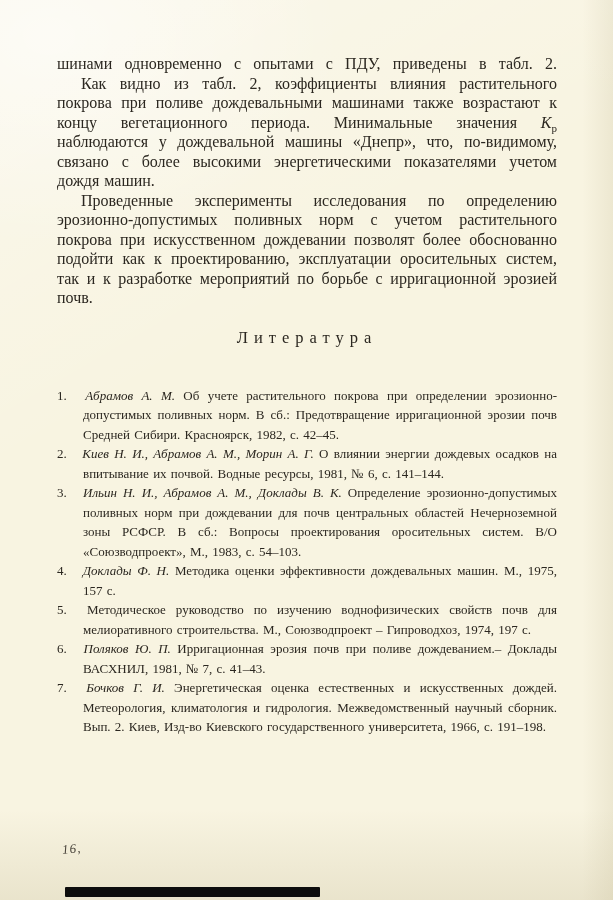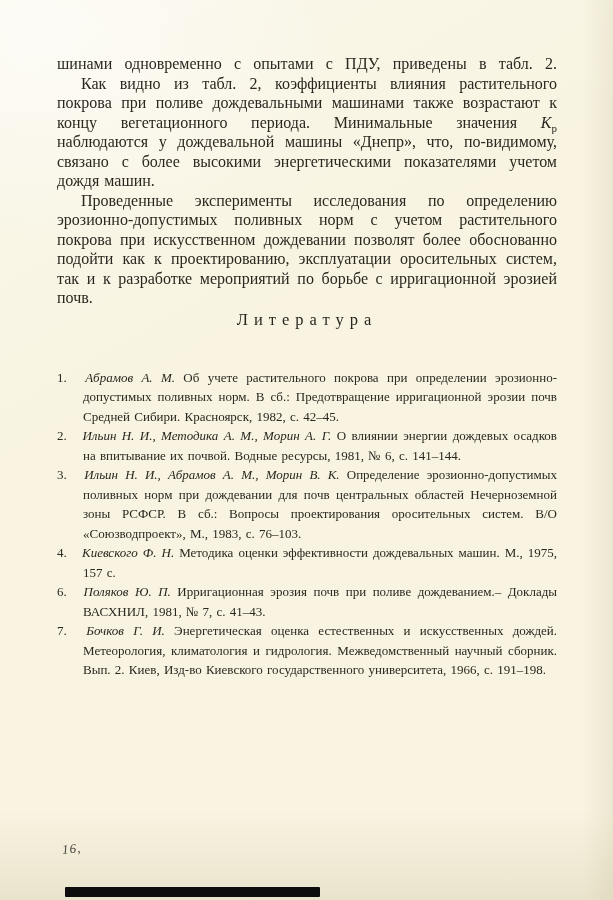--- a/index.html
+++ b/index.html
@@ -24,21 +24,21 @@
     margin:0;
     font-size:16px; line-height:19.5px;
     text-align:justify;
     word-spacing:1px;
   }
   p.body.indent { text-indent:24px; }
   p.body.line-full { text-align-last:justify; }
   .kvar { font-style:italic; }
   sub { font-size:11px; line-height:0; }
   h2.lit-heading {
-    margin:2px 0 38px 0;
+    margin:20px 0 38px 0;
     font-size:16.5px; font-weight:normal;
     text-align:center;
     letter-spacing:6px;
   }
   .ref {
     margin:0;
     font-size:13px; line-height:19.5px;
     text-align:justify;
     word-spacing:1px;
     padding-left:26px; text-indent:-26px;
@@ -75,32 +75,37 @@
 
     <h2 class="lit-heading">Литература</h2>
 
     <div class="ref">
       <span class="ref-num">1.</span>
       <i>Абрамов А. М.</i>
       <span>Об учете растительного покрова при определении эрозионно-допустимых поливных норм. В сб.: Предотвращение ирригационной эрозии почв Средней Сибири. Красноярск, 1982, с. 42–45.</span>
     </div>
     <div class="ref">
       <span class="ref-num">2.</span>
-      <i>Ильин Н. И., Методика А. М., Морин А. Г.</i>
+      <i>Киев Н. И., Абрамов А. М., Морин А. Г.</i>
       <span>О влиянии энергии дождевых осадков на впитывание их почвой. Водные ресурсы, 1981, № 6, с. 141–144.</span>
     </div>
     <div class="ref">
       <span class="ref-num">3.</span>
-      <i>Ильин Н. И., Абрамов А. М., Морин В. К.</i>
-      <span>Определение эрозионно-допустимых поливных норм при дождевании для почв центральных областей Нечерноземной зоны РСФСР. В сб.: Вопросы проектирования оросительных систем. В/О «Союзводпроект», М., 1983, с. 76–103.</span>
+      <i>Ильин Н. И., Абрамов А. М., Доклады В. К.</i>
+      <span>Определение эрозионно-допустимых поливных норм при дождевании для почв центральных областей Нечерноземной зоны РСФСР. В сб.: Вопросы проектирования оросительных систем. В/О «Союзводпроект», М., 1983, с. 54–103.</span>
     </div>
     <div class="ref">
       <span class="ref-num">4.</span>
-      <i>Киевского Ф. Н.</i>
+      <i>Доклады Ф. Н.</i>
       <span>Методика оценки эффективности дождевальных машин. М., 1975, 157 с.</span>
+    </div>
+    <div class="ref">
+      <span class="ref-num">5.</span>
+      <i></i>
+      <span>Методическое руководство по изучению воднофизических свойств почв для мелиоративного строительства. М., Союзводпроект – Гипроводхоз, 1974, 197 с.</span>
     </div>
     <div class="ref">
       <span class="ref-num">6.</span>
       <i>Поляков Ю. П.</i>
       <span>Ирригационная эрозия почв при поливе дождеванием.– Доклады ВАСХНИЛ, 1981, № 7, с. 41–43.</span>
     </div>
     <div class="ref">
       <span class="ref-num">7.</span>
       <i>Бочков Г. И.</i>
       <span>Энергетическая оценка естественных и искусственных дождей. Метеорология, климатология и гидрология. Межведомственный научный сборник. Вып. 2. Киев, Изд-во Киевского государственного университета, 1966, с. 191–198.</span>

